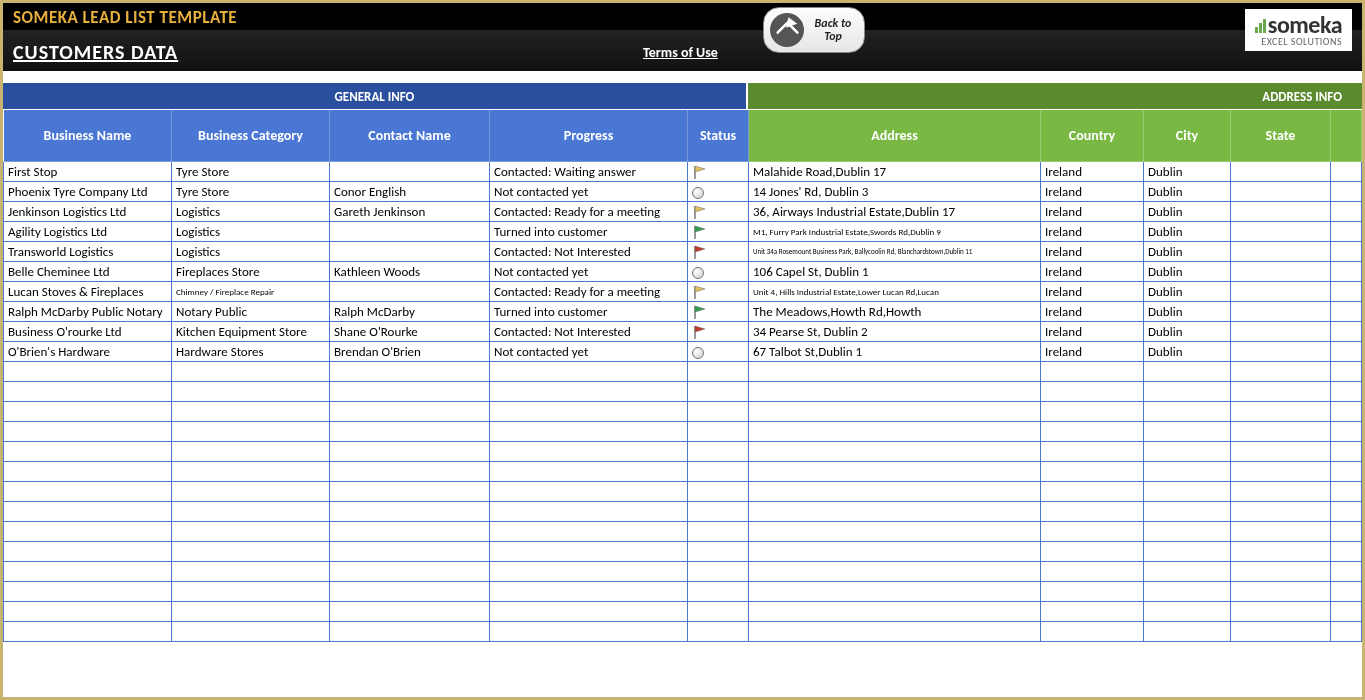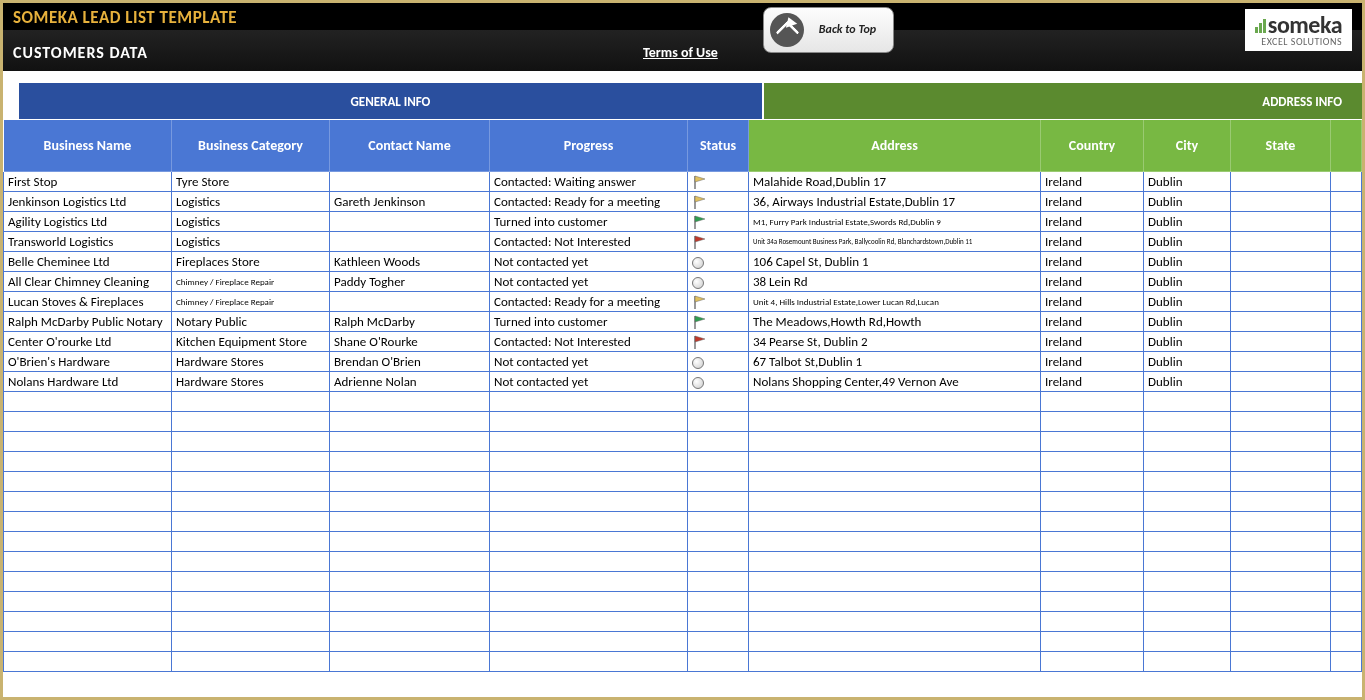--- a/index.html
+++ b/index.html
@@ -28,46 +28,47 @@
     background: #000;
     color: #e7b13c;
     font-weight: bold;
     font-size: 17px;
     letter-spacing: 0.5px;
     padding: 4px 10px 2px 10px;
   }
   .subtitle-strip {
     background: linear-gradient(to bottom, #222 0%, #111 100%);
     color: #fff;
-    font-size: 16px;
+    font-size: 20px;
     font-weight: bold;
     letter-spacing: 1px;
     padding: 4px 10px 1px 10px;
     display: flex;
     align-items: center;
     flex: 1;
+    text-decoration: underline;
   }
   .terms-link {
     position: absolute;
     left: 640px;
     bottom: 10px;
     color: #fff;
     text-decoration: underline;
     font-size: 14px;
     font-weight: bold;
   }
   .back-top-btn {
     position: absolute;
     left: 760px;
     top: 4px;
-    width: 131px;
+    width: 102px;
     height: 46px;
     background: linear-gradient(to bottom, #fdfdfd, #e6e6e6);
     border: 1px solid #888;
-    border-radius: 8px;
+    border-radius: 16px;
     display: flex;
     align-items: center;
     gap: 4px;
     padding: 2px 6px;
     cursor: pointer;
     font-size: 12px;
   }
   .back-top-btn .arrow {
     width: 34px; height: 34px;
     background: #555;
@@ -118,26 +119,25 @@
   }
   .logo-main { font-size: 24px; font-weight: 600; color: #333; letter-spacing: -0.5px; }
   .logo-main .bars {
     display: inline-flex; gap: 1px; margin-right: 2px; align-items: flex-end;
   }
   .logo-main .bars span { width: 3px; background: #6aa84f; display: inline-block; }
   .logo-sub { font-size: 10px; color: #666; letter-spacing: 0.5px; }
 
   .section-headers {
     display: flex;
-    height: 36px;
+    height: 26px;
     font-size: 13px;
     color: #fff;
     font-weight: bold;
     margin-top: 12px;
-    padding-left: 16px;
   }
   .sec-general { background: #2a4f9e; width: 745px; display: flex; align-items: center; justify-content: center; border-right: 2px solid #fff; }
   .sec-address { background: #5b8a2f; flex: 1; display: flex; align-items: center; justify-content: flex-end; padding-right: 20px; }
 
   table {
     border-collapse: collapse;
     width: 100%;
     table-layout: fixed;
   }
   thead th {
@@ -247,20 +247,32 @@
               <line x1="3" y1="2" x2="3" y2="15" stroke="#555" stroke-width="1.2"></line>
               <path d="M3 2 L13 5 L3 8 Z" fill="#e0c060" stroke="#666" stroke-width="0.5"></path>
             </svg></span></td>
         <td class="">Malahide Road,Dublin 17</td>
         <td>Ireland</td>
         <td>Dublin</td>
         <td></td>
         <td></td>
       </tr>
       <tr>
+        <td>Phoenix Tyre Company Ltd</td>
+        <td class="">Tyre Store</td>
+        <td>Conor English</td>
+        <td>Not contacted yet</td>
+        <td><span class="circle"></span></td>
+        <td class="">14 Jones' Rd, Dublin 3</td>
+        <td>Ireland</td>
+        <td>Dublin</td>
+        <td></td>
+        <td></td>
+      </tr>
+      <tr>
         <td>Jenkinson Logistics Ltd</td>
         <td class="">Logistics</td>
         <td>Gareth Jenkinson</td>
         <td>Contacted: Ready for a meeting</td>
         <td><span class="flag"><svg width="16" height="16" viewBox="0 0 16 16">
               <line x1="3" y1="2" x2="3" y2="15" stroke="#555" stroke-width="1.2"></line>
               <path d="M3 2 L13 5 L3 8 Z" fill="#e0c060" stroke="#666" stroke-width="0.5"></path>
             </svg></span></td>
         <td class="">36, Airways Industrial Estate,Dublin 17</td>
         <td>Ireland</td>
@@ -304,32 +316,20 @@
         <td>Kathleen Woods</td>
         <td>Not contacted yet</td>
         <td><span class="circle"></span></td>
         <td class="">106 Capel St, Dublin 1</td>
         <td>Ireland</td>
         <td>Dublin</td>
         <td></td>
         <td></td>
       </tr>
       <tr>
-        <td>All Clear Chimney Cleaning</td>
-        <td class="small">Chimney / Fireplace Repair</td>
-        <td>Paddy Togher</td>
-        <td>Not contacted yet</td>
-        <td><span class="circle"></span></td>
-        <td class="">38 Lein Rd</td>
-        <td>Ireland</td>
-        <td>Dublin</td>
-        <td></td>
-        <td></td>
-      </tr>
-      <tr>
         <td>Lucan Stoves &amp; Fireplaces</td>
         <td class="small">Chimney / Fireplace Repair</td>
         <td></td>
         <td>Contacted: Ready for a meeting</td>
         <td><span class="flag"><svg width="16" height="16" viewBox="0 0 16 16">
               <line x1="3" y1="2" x2="3" y2="15" stroke="#555" stroke-width="1.2"></line>
               <path d="M3 2 L13 5 L3 8 Z" fill="#e0c060" stroke="#666" stroke-width="0.5"></path>
             </svg></span></td>
         <td class="small">Unit 4, Hills Industrial Estate,Lower Lucan Rd,Lucan</td>
         <td>Ireland</td>
@@ -346,21 +346,21 @@
               <line x1="3" y1="2" x2="3" y2="15" stroke="#555" stroke-width="1.2"></line>
               <path d="M3 2 L13 5 L3 8 Z" fill="#2e9e4f" stroke="#666" stroke-width="0.5"></path>
             </svg></span></td>
         <td class="">The Meadows,Howth Rd,Howth</td>
         <td>Ireland</td>
         <td>Dublin</td>
         <td></td>
         <td></td>
       </tr>
       <tr>
-        <td>Center O'rourke Ltd</td>
+        <td>Business O'rourke Ltd</td>
         <td class="">Kitchen Equipment Store</td>
         <td>Shane O'Rourke</td>
         <td>Contacted: Not Interested</td>
         <td><span class="flag"><svg width="16" height="16" viewBox="0 0 16 16">
               <line x1="3" y1="2" x2="3" y2="15" stroke="#555" stroke-width="1.2"></line>
               <path d="M3 2 L13 5 L3 8 Z" fill="#c0392b" stroke="#666" stroke-width="0.5"></path>
             </svg></span></td>
         <td class="">34 Pearse St, Dublin 2</td>
         <td>Ireland</td>
         <td>Dublin</td>
@@ -373,32 +373,20 @@
         <td>Brendan O'Brien</td>
         <td>Not contacted yet</td>
         <td><span class="circle"></span></td>
         <td class="">67 Talbot St,Dublin 1</td>
         <td>Ireland</td>
         <td>Dublin</td>
         <td></td>
         <td></td>
       </tr>
       <tr>
-        <td>Nolans Hardware Ltd</td>
-        <td class="">Hardware Stores</td>
-        <td>Adrienne Nolan</td>
-        <td>Not contacted yet</td>
-        <td><span class="circle"></span></td>
-        <td class="">Nolans Shopping Center,49 Vernon Ave</td>
-        <td>Ireland</td>
-        <td>Dublin</td>
-        <td></td>
-        <td></td>
-      </tr>
-      <tr>
         <td></td>
         <td></td>
         <td></td>
         <td></td>
         <td></td>
         <td></td>
         <td></td>
         <td></td>
         <td></td>
         <td></td>

